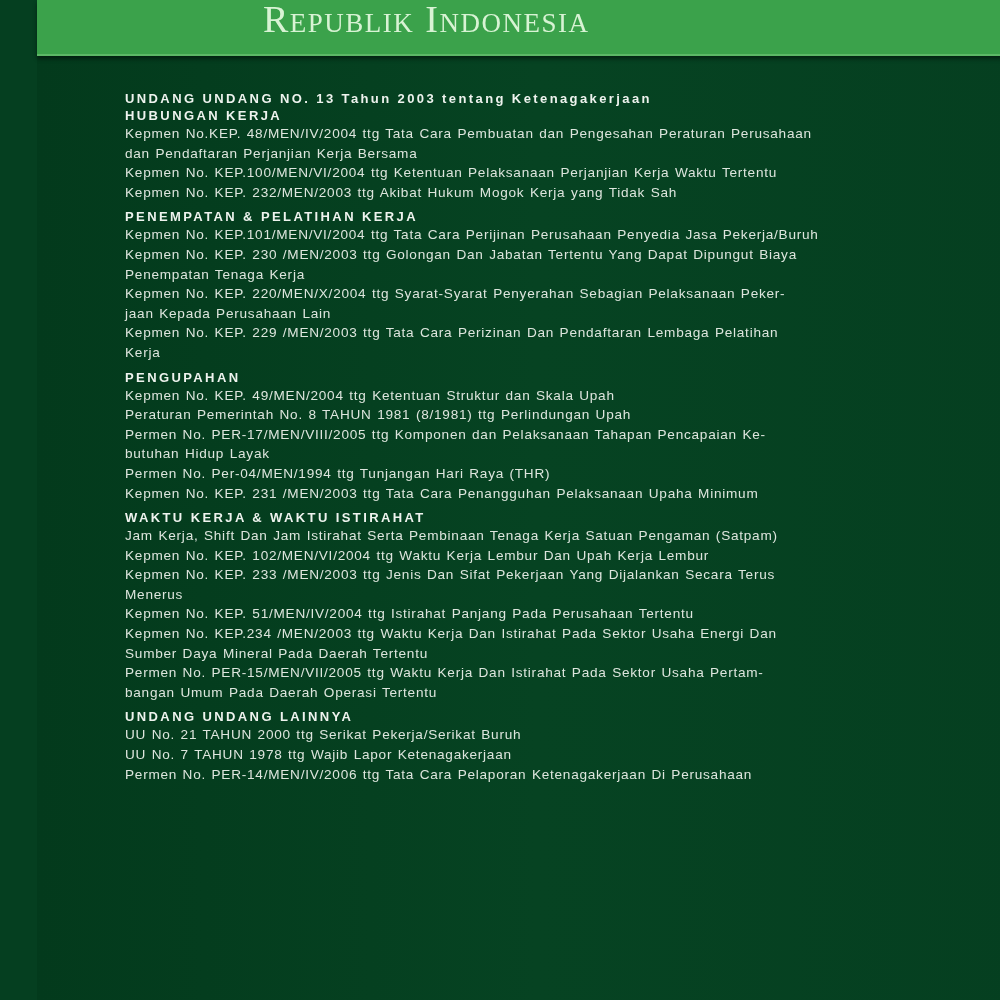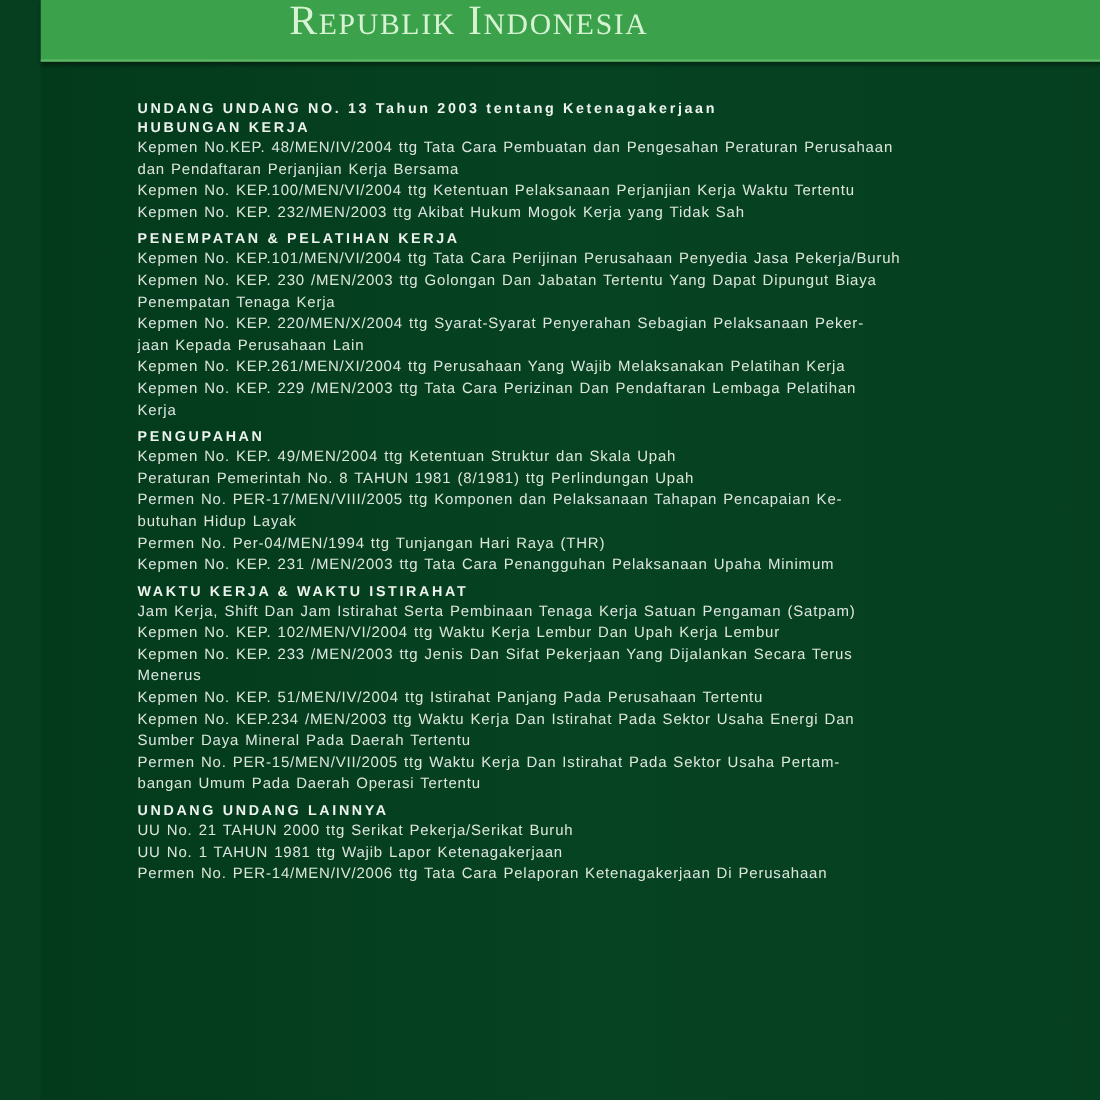--- a/index.html
+++ b/index.html
@@ -109,23 +109,20 @@
           </div>
           <div class="item">
             <span class="line">Kepmen No. KEP. 230 /MEN/2003 ttg Golongan Dan Jabatan Tertentu Yang Dapat Dipungut Biaya</span>
             <span class="line">Penempatan Tenaga Kerja</span>
           </div>
           <div class="item">
             <span class="line">Kepmen No. KEP. 220/MEN/X/2004 ttg Syarat-Syarat Penyerahan Sebagian Pelaksanaan Peker-</span>
             <span class="line">jaan Kepada Perusahaan Lain</span>
           </div>
           <div class="item">
-            <span class="line">Kepmen No. KEP.261/MEN/XI/2004 ttg Perusahaan Yang Wajib Melaksanakan Pelatihan Kerja</span>
-          </div>
-          <div class="item">
             <span class="line">Kepmen No. KEP. 229 /MEN/2003 ttg  Tata Cara Perizinan Dan Pendaftaran Lembaga Pelatihan</span>
             <span class="line">Kerja</span>
           </div>
         </div>
         <div class="section">
           <div class="section-heading">PENGUPAHAN</div>
           <div class="item">
             <span class="line">Kepmen No. KEP. 49/MEN/2004 ttg Ketentuan Struktur dan Skala Upah</span>
           </div>
           <div class="item">
@@ -165,21 +162,21 @@
             <span class="line">Permen No. PER-15/MEN/VII/2005 ttg Waktu Kerja Dan Istirahat Pada Sektor Usaha Pertam-</span>
             <span class="line">bangan Umum Pada Daerah Operasi Tertentu</span>
           </div>
         </div>
         <div class="section">
           <div class="section-heading">UNDANG UNDANG LAINNYA</div>
           <div class="item">
             <span class="line">UU No. 21 TAHUN 2000 ttg Serikat Pekerja/Serikat Buruh</span>
           </div>
           <div class="item">
-            <span class="line">UU No. 1 TAHUN 1981 ttg Wajib Lapor  Ketenagakerjaan</span>
+            <span class="line">UU No. 7 TAHUN 1978 ttg Wajib Lapor  Ketenagakerjaan</span>
           </div>
           <div class="item">
             <span class="line">Permen No. PER-14/MEN/IV/2006 ttg Tata Cara Pelaporan Ketenagakerjaan Di Perusahaan</span>
           </div>
         </div>
       </div>
   </div>
 
 </div>
 

